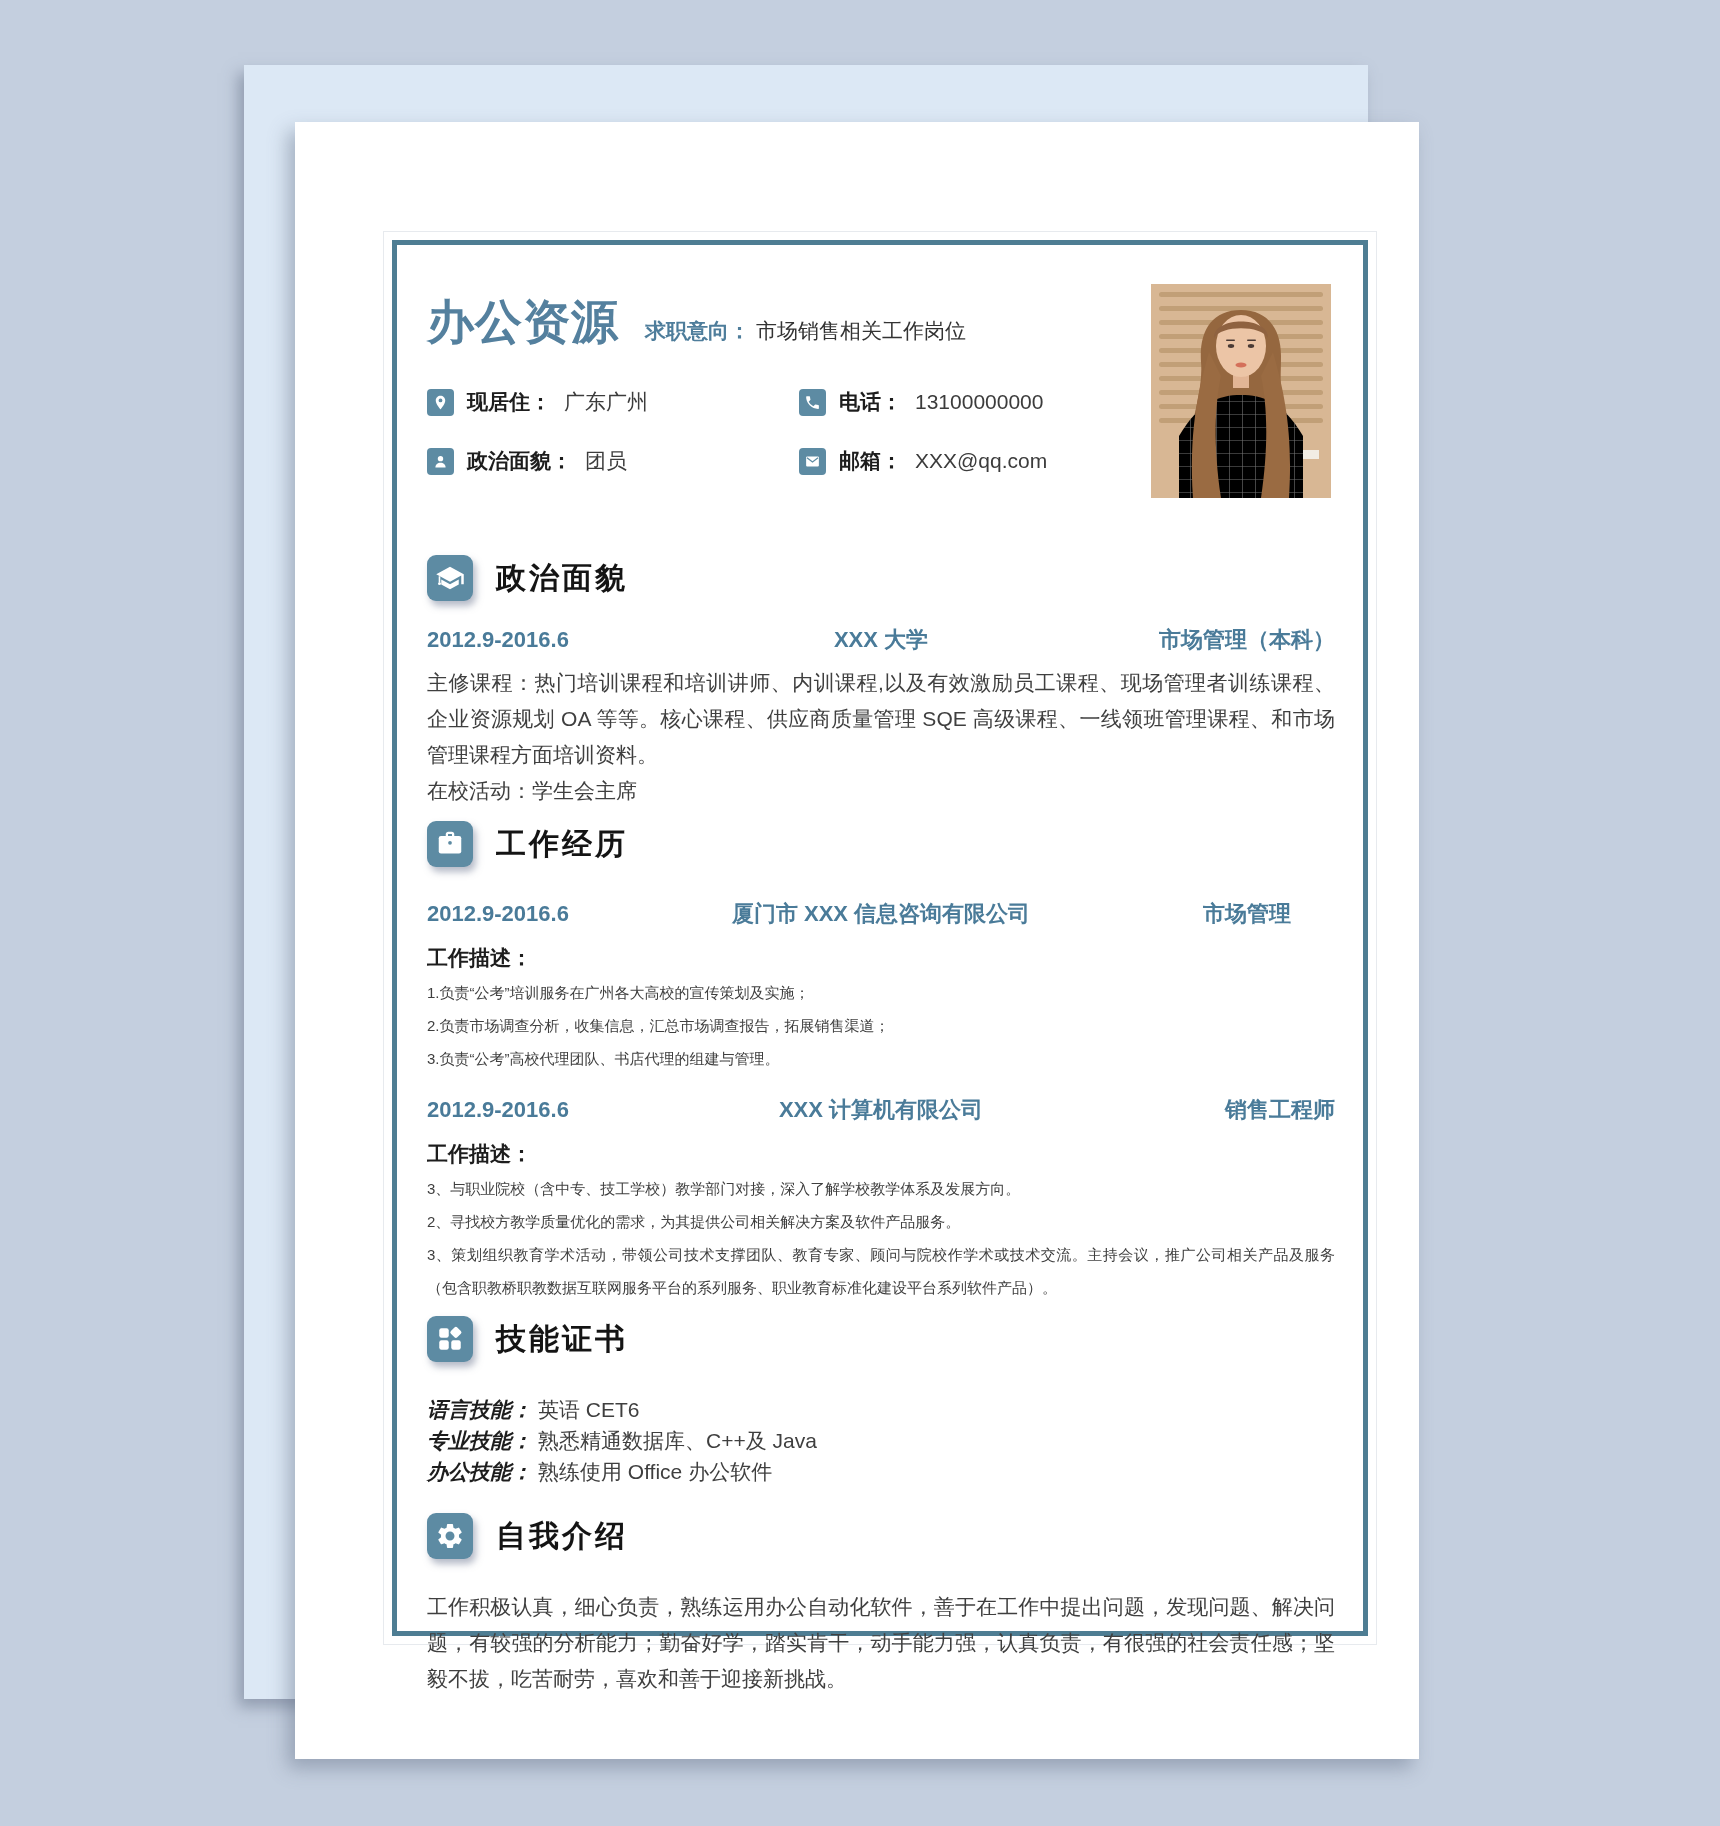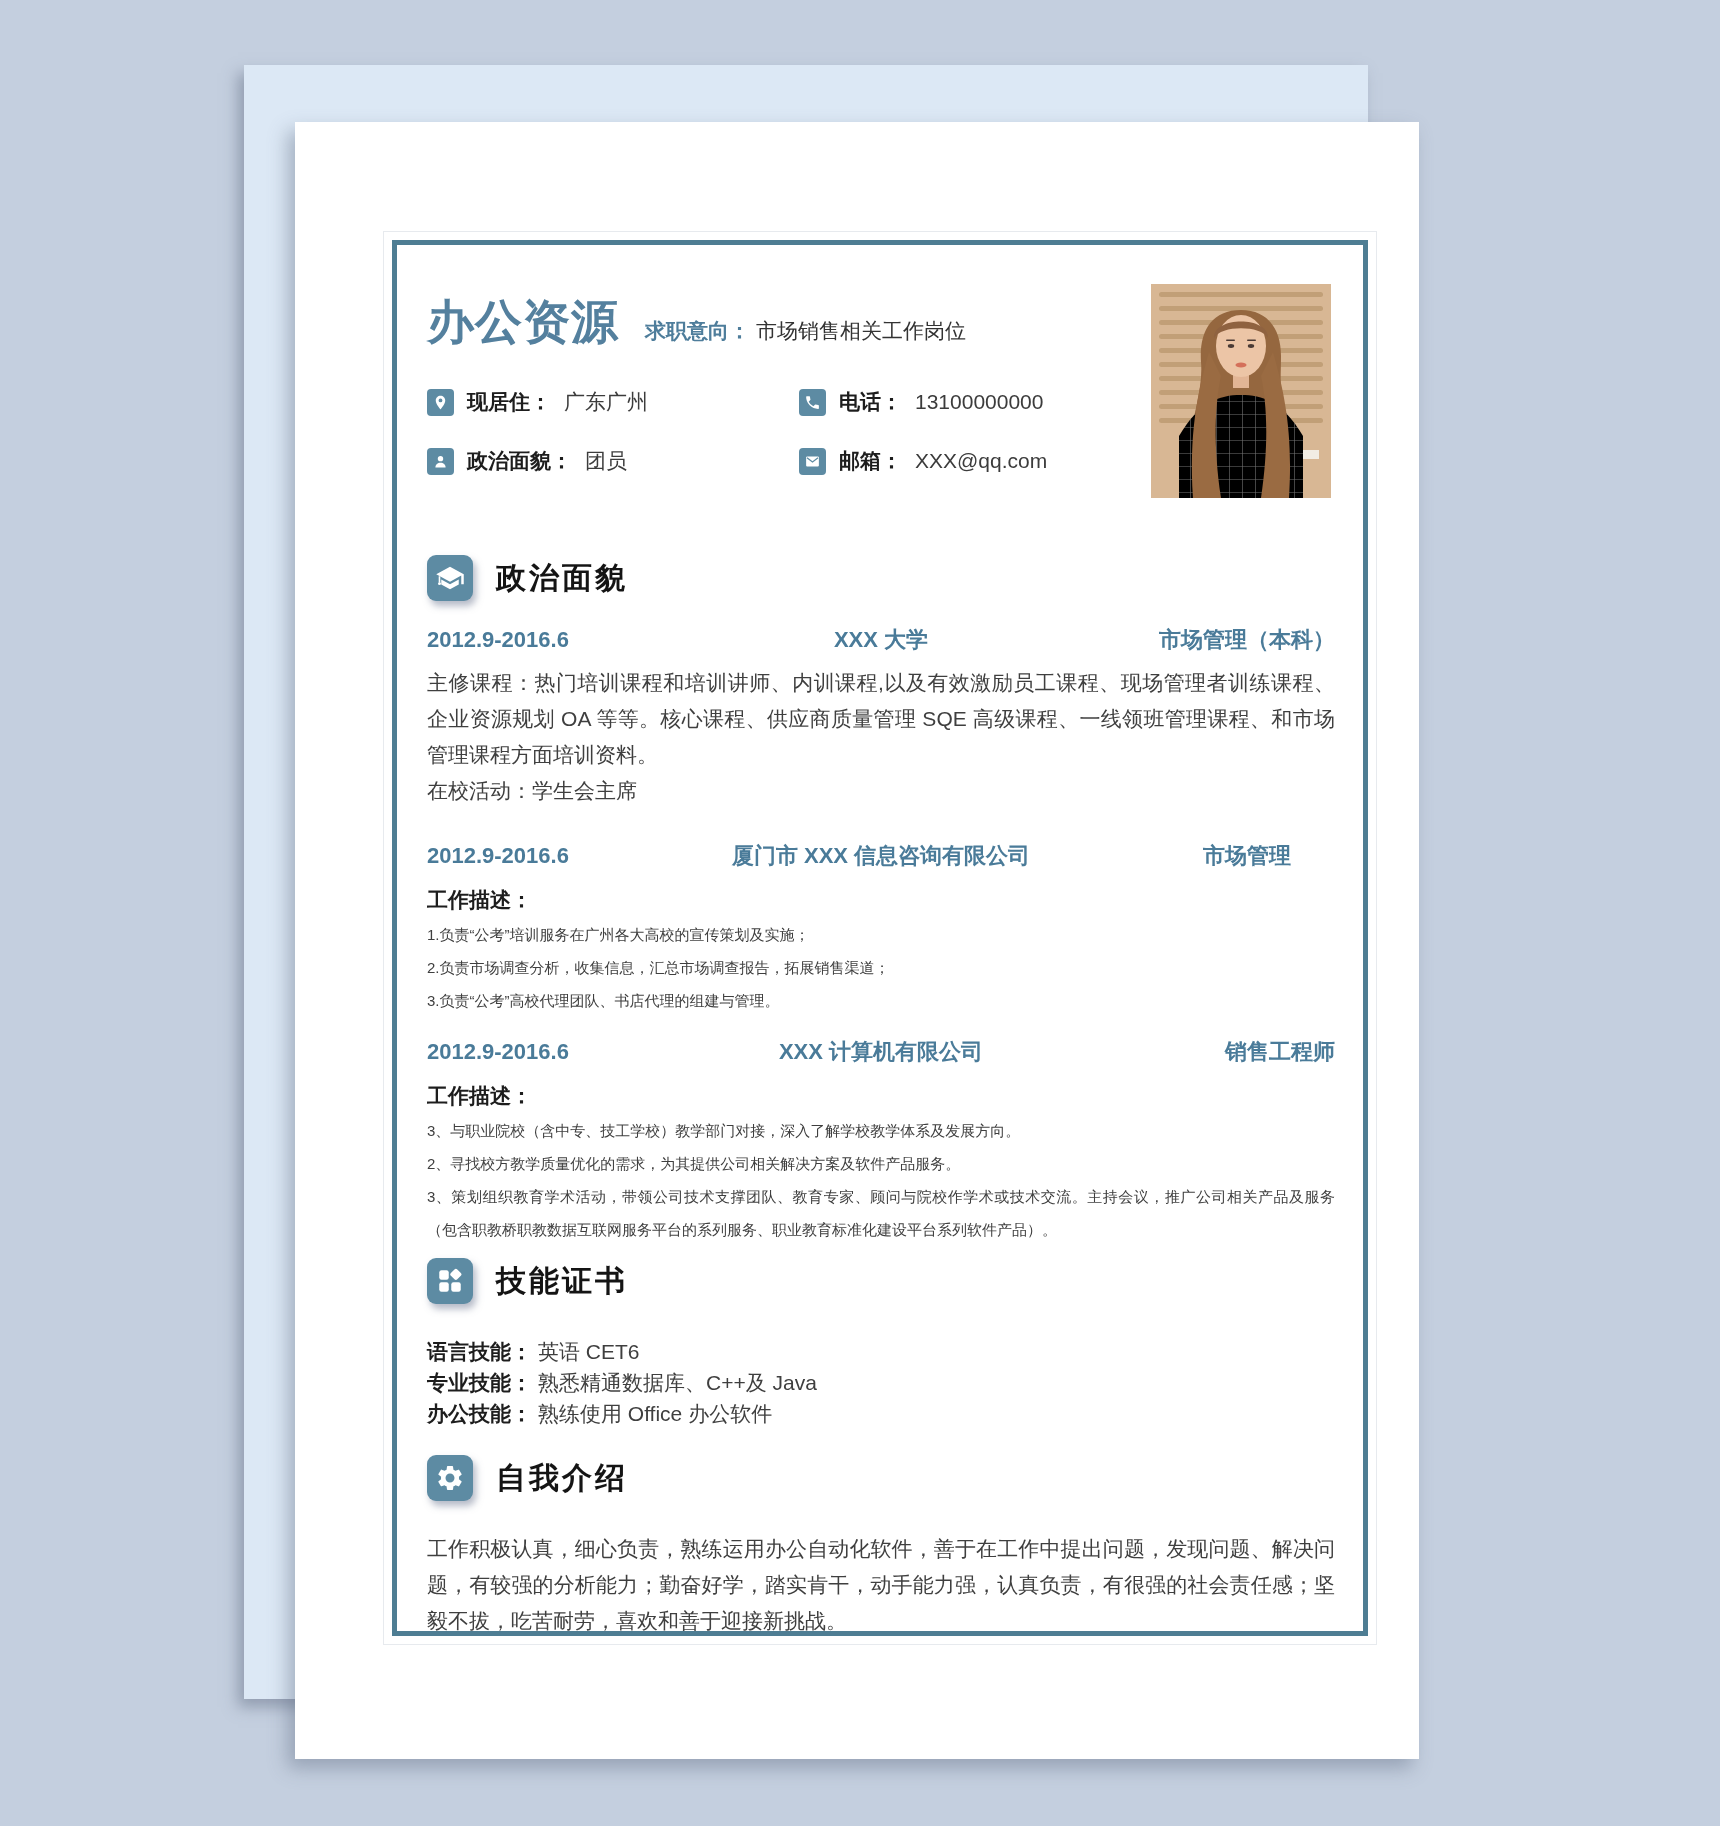--- a/index.html
+++ b/index.html
@@ -84,21 +84,21 @@
   .edu-para { margin-top:10px; }
 
   .job1-meta { margin-top:32px; }
   .job2-meta { margin-top:20px; }
   .desc-label { margin-top:15px; font-size:21px; font-weight:700; color:#1d1d1d; }
   .job-items { margin-top:4px; }
   .job-items .item { font-size:15px; line-height:33px; color:#3f3f3f; text-align:justify; }
 
   .skill-list { margin-top:32px; }
   .skill-row { font-size:21px; line-height:31px; }
-  .skill-label { font-weight:700; color:#1d1d1d; }
+  .skill-label { font-weight:700; color:#1d1d1d;font-style:italic; }
   .skill-value { color:#3f3f3f; margin-left:6px; }
 
   .intro-para { margin-top:30px; }
 </style>
 </head>
 <body>
 
 <div class="back-page"></div>
 
 <div class="front-page">
@@ -207,20 +207,30 @@
         <div class="meta-row edu-meta">
           <span class="m-date">2012.9-2016.6</span>
           <span class="m-center">XXX 大学</span>
           <span class="m-right">市场管理（本科）</span>
         </div>
         <div class="para edu-para">主修课程：热门培训课程和培训讲师、内训课程,以及有效激励员工课程、现场管理者训练课程、企业资源规划 OA 等等。核心课程、供应商质量管理 SQE 高级课程、一线领班管理课程、和市场管理课程方面培训资料。</div>
         <div class="para">在校活动：学生会主席</div>
       </div>
 
       <div class="sec-work">
+        <div class="section-header">
+          <span class="big-icon">
+            <svg viewBox="0 0 24 24">
+                <path fill="none" stroke="#fff" stroke-width="1.8" d="M9.5 5.5V4.2c0-.7.5-1.2 1.2-1.2h2.6c.7 0 1.2.5 1.2 1.2v1.3"></path>
+                <rect fill="#fff" x="3" y="5.5" width="18" height="14" rx="1.8"></rect>
+                <circle cx="12" cy="11" r="1.5" fill="#5d8ba3"></circle>
+              </svg>
+          </span>
+          <span class="section-title">工作经历</span>
+        </div>
 
         <div>
           <div class="meta-row job1-meta">
             <span class="m-date">2012.9-2016.6</span>
             <span class="m-center">厦门市 XXX 信息咨询有限公司</span>
             <span class="m-right role-inset">市场管理</span>
           </div>
           <div class="desc-label">工作描述：</div>
           <div class="job-items">
             <div class="item">1.负责“公考”培训服务在广州各大高校的宣传策划及实施；</div>

